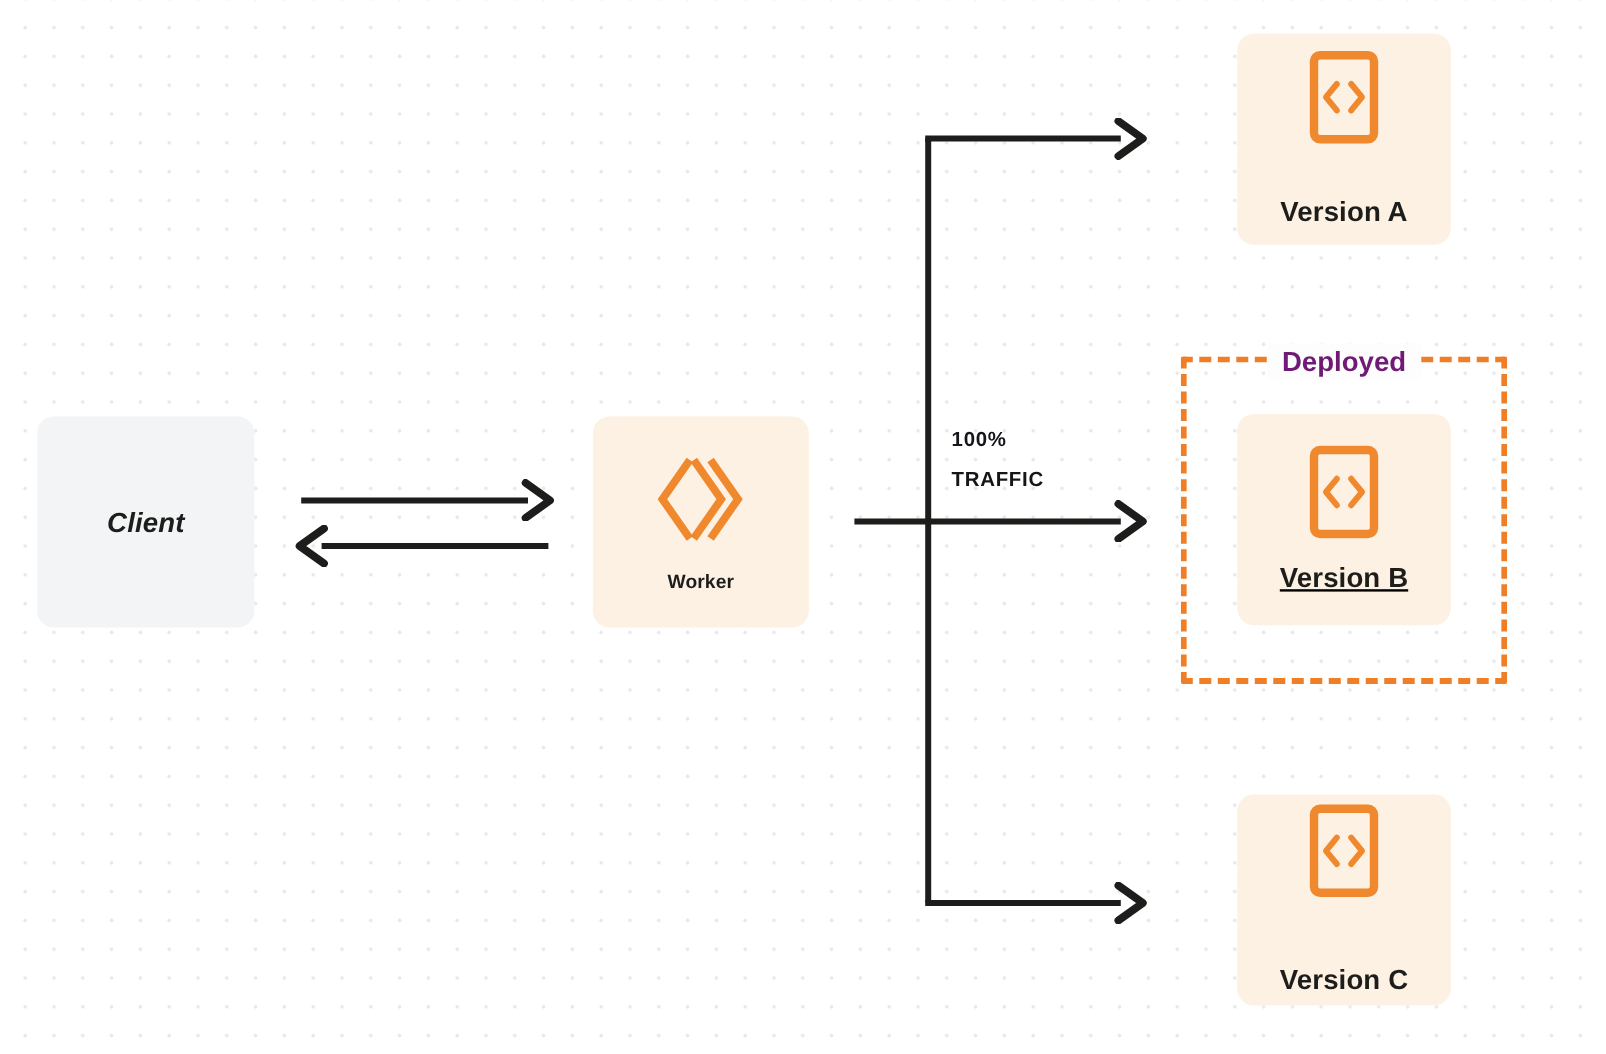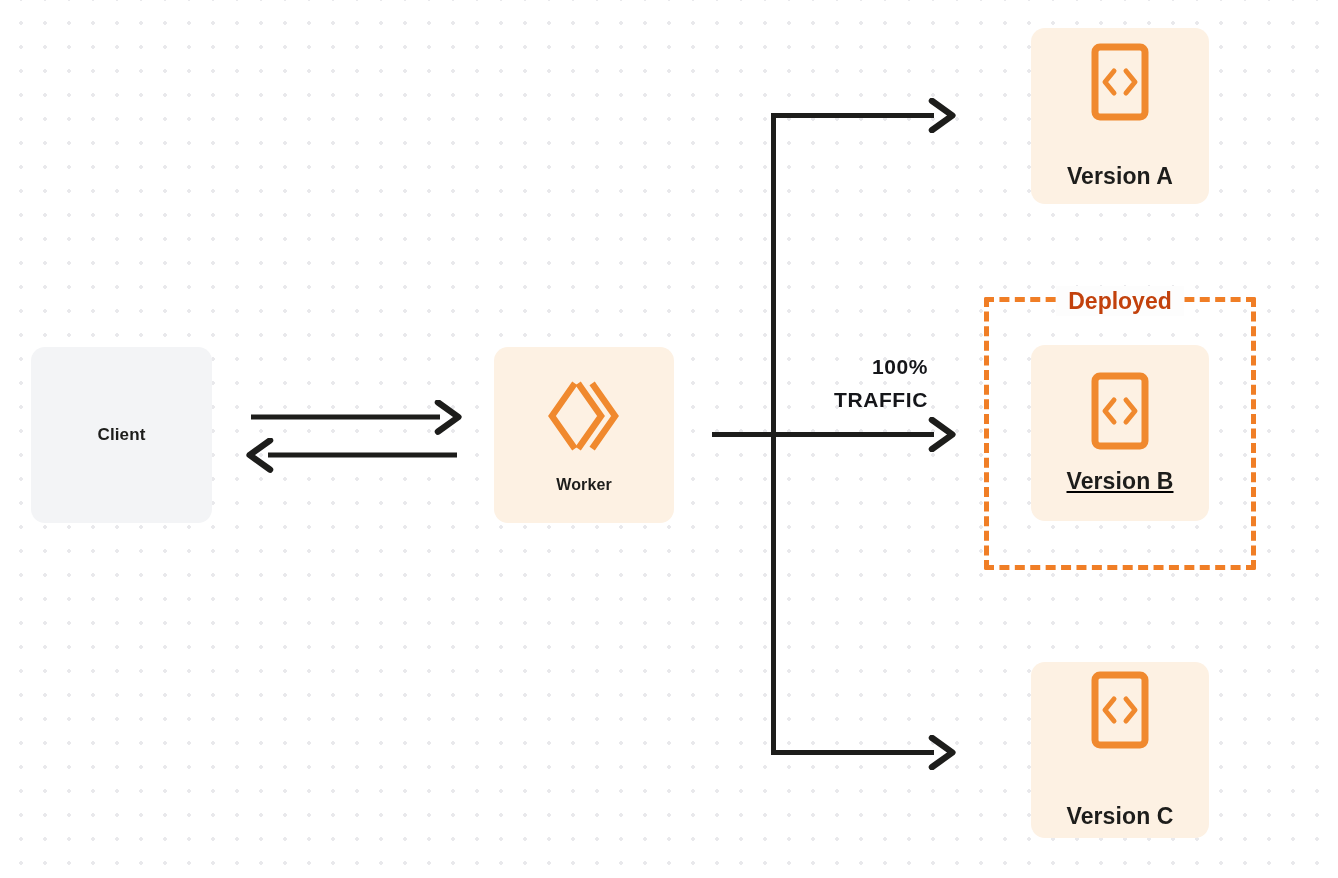--- a/index.html
+++ b/index.html
@@ -37,21 +37,21 @@
   }
 
   
   #client-node {
     left: 31px;
     top: 347px;
     width: 181px;
     height: 176px;
     background: #f3f4f6;
   }
-  #client-node .node-label { font-size: 17px; }
+  #client-node .node-label { font-size: 23px; font-style: italic; }
 
   
   #worker-node {
     left: 494px;
     top: 347px;
     width: 180px;
     height: 176px;
     background: #fdf1e3;
   }
   #worker-node .node-label {
@@ -88,36 +88,36 @@
     border-radius: 2px;
     box-sizing: border-box;
   }
   #deployed-label {
     position: absolute;
     left: 50%;
     top: -16px;
     transform: translateX(-50%);
     background: #fdfdfd;
     padding: 0 12px;
-    color: #c2410c;
+    color: #701a75;
     font-size: 23px;
     font-weight: bold;
     white-space: nowrap;
     line-height: 30px;
   }
 
   
   #traffic-label {
     position: absolute;
     left: 793px;
     top: 350px;
     width: 135px;
-    text-align: right;
+    text-align: left;
     color: #15161a;
-    font-size: 21px;
+    font-size: 17px;
     font-weight: bold;
     letter-spacing: 0.6px;
     line-height: 33px;
   }
 
   
   #connectors {
     position: absolute;
     left: 0;
     top: 0;

